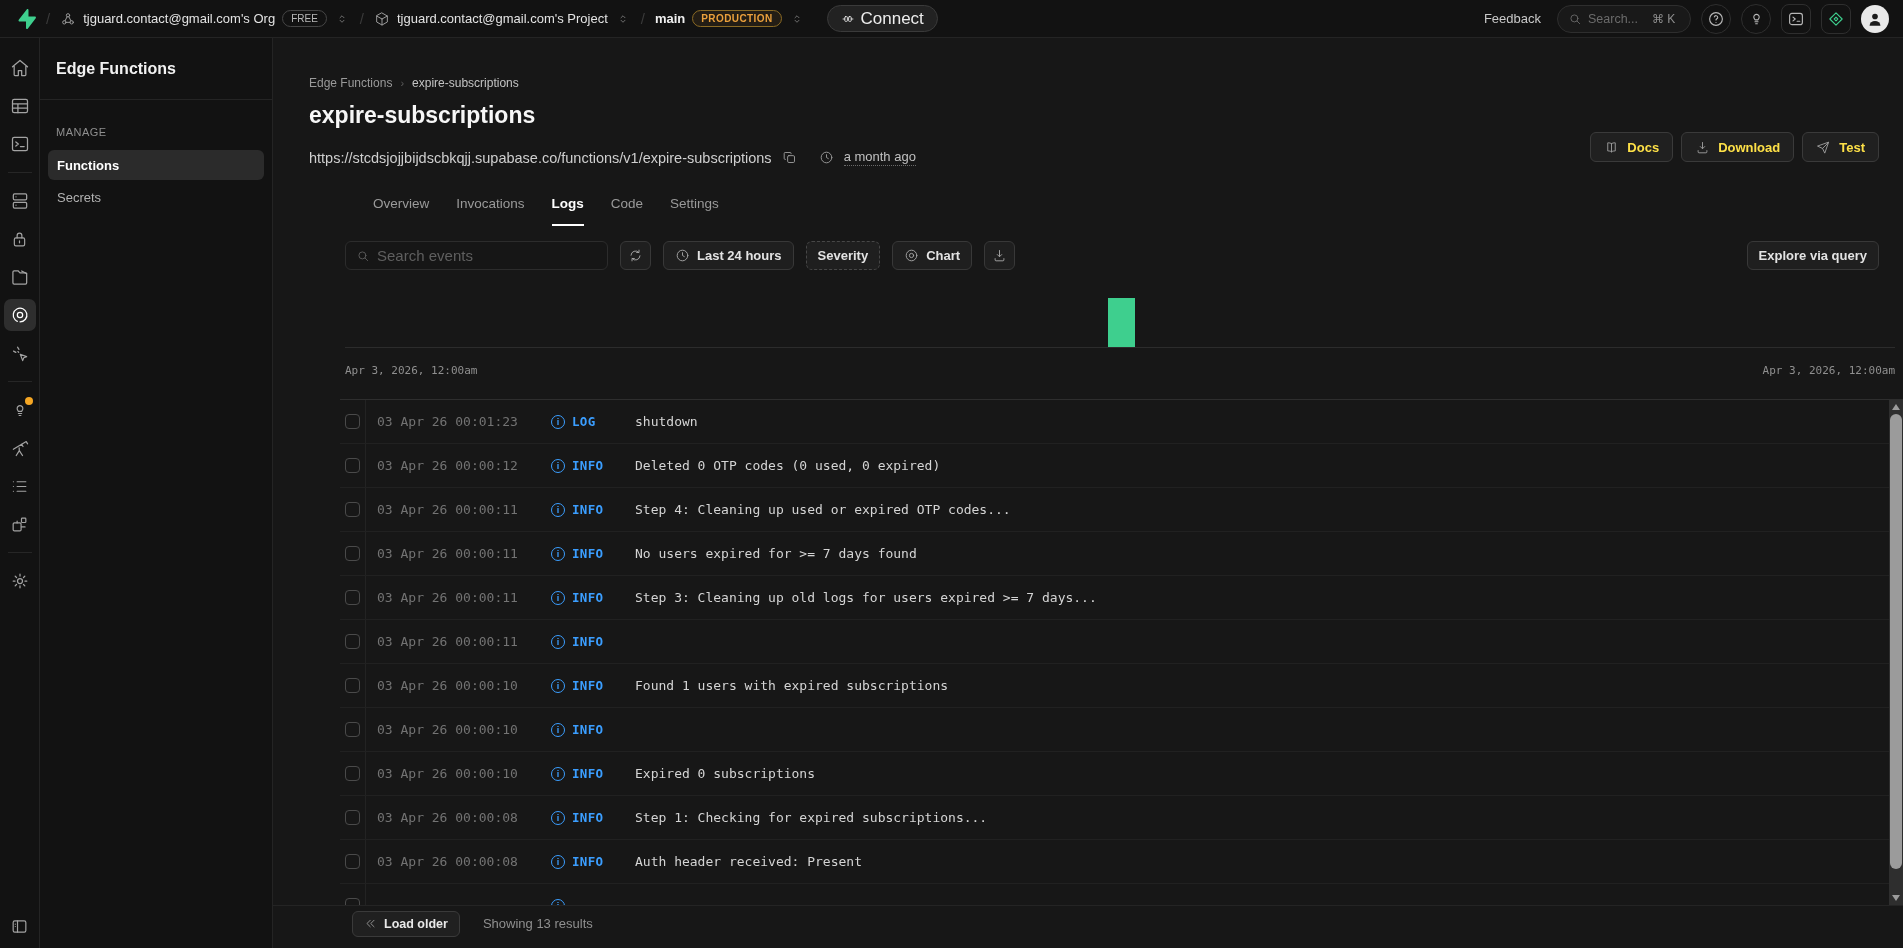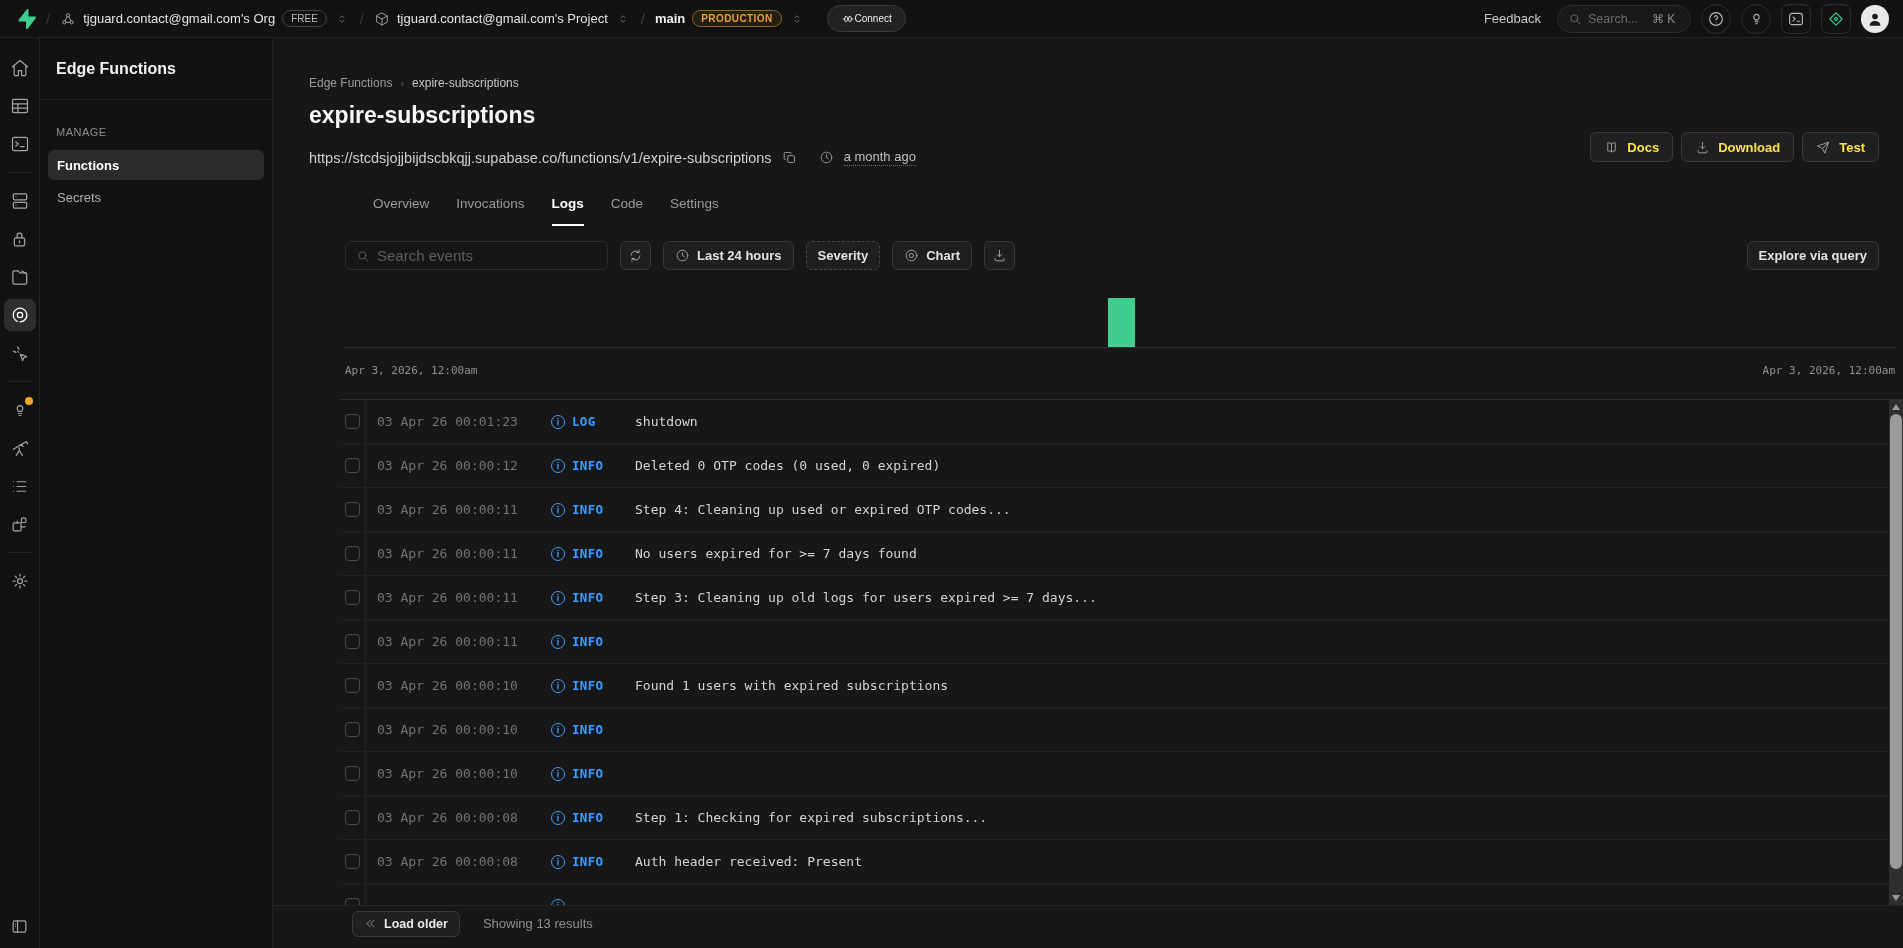--- a/index.html
+++ b/index.html
@@ -13,23 +13,23 @@
     display:flex; align-items:center; padding:0 14px; gap:8px; }
   .logo { width:22px; height:22px; display:flex; align-items:center; }
   .crumb-sep { color:#3a3a3a; font-size:15px; padding:0 2px; }
   .crumb { display:flex; align-items:center; gap:7px; font-size:13px; color:#e3e3e3; }
   .crumb .cicon { color:#9a9a9a; }
   .badge-free { font-size:10px; color:#b9b9b9; border:1px solid #454545; border-radius:9px; padding:2px 8px; }
   .badge-prod { font-size:10px; font-weight:700; letter-spacing:.4px; color:#eba03c;
     border:1px solid #8a6a24; background:rgba(236,162,60,.08); border-radius:9px; padding:2px 8px; }
   .updown { color:#8a8a8a; padding:2px; }
   .env-label { font-weight:700; font-size:13px; color:#f0f0f0; }
-  .btn-connect { margin-left:14px; height:27px; display:flex; align-items:center; gap:0;
+  .btn-connect { margin-left:14px; height:27px; display:flex; align-items:center; gap:6px;
     padding:0 13px; border-radius:14px; background:#222; border:1px solid #3a3a3a;
-    font-size:10px; color:#ededed; cursor:pointer; }
+    font-size:17px; color:#ededed; cursor:pointer; }
   .top-right { margin-left:auto; display:flex; align-items:center; gap:10px; }
   .feedback { font-size:13px; color:#c9c9c9; margin-right:6px; cursor:pointer; }
   .top-search { width:134px; height:28px; border:1px solid #2e2e2e; background:#191919;
     border-radius:14px; display:flex; align-items:center; gap:6px; padding:0 10px; color:#6b6b6b; }
   .top-search input { background:transparent; border:none; outline:none; width:58px;
     font-size:12.5px; color:#ddd; font-family:inherit; }
   .top-search input::placeholder { color:#6b6b6b; }
   .kbd { font-size:12px; color:#8d8d8d; white-space:nowrap; }
   .icbtn { width:30px; height:30px; border:1px solid #2e2e2e; color:#b8b8b8; background:transparent;
     display:flex; align-items:center; justify-content:center; cursor:pointer; }
@@ -589,20 +589,23 @@
     <div class="cell-check">
       <span class="checkbox"></span>
     </div>
     <div class="cell-time mono">
       <span class="t">03 Apr 26 00:00:10</span>
     </div>
     <div class="cell-level">
       <span class="info-ic"></span>
       <span class="lvl mono l">INFO</span>
     </div>
+    <div class="cell-msg mono">
+      <span class="m">Expired 0 subscriptions</span>
+    </div>
   </div>
 
   <div class="log-row">
     <div class="cell-check">
       <span class="checkbox"></span>
     </div>
     <div class="cell-time mono">
       <span class="t">03 Apr 26 00:00:08</span>
     </div>
     <div class="cell-level">

